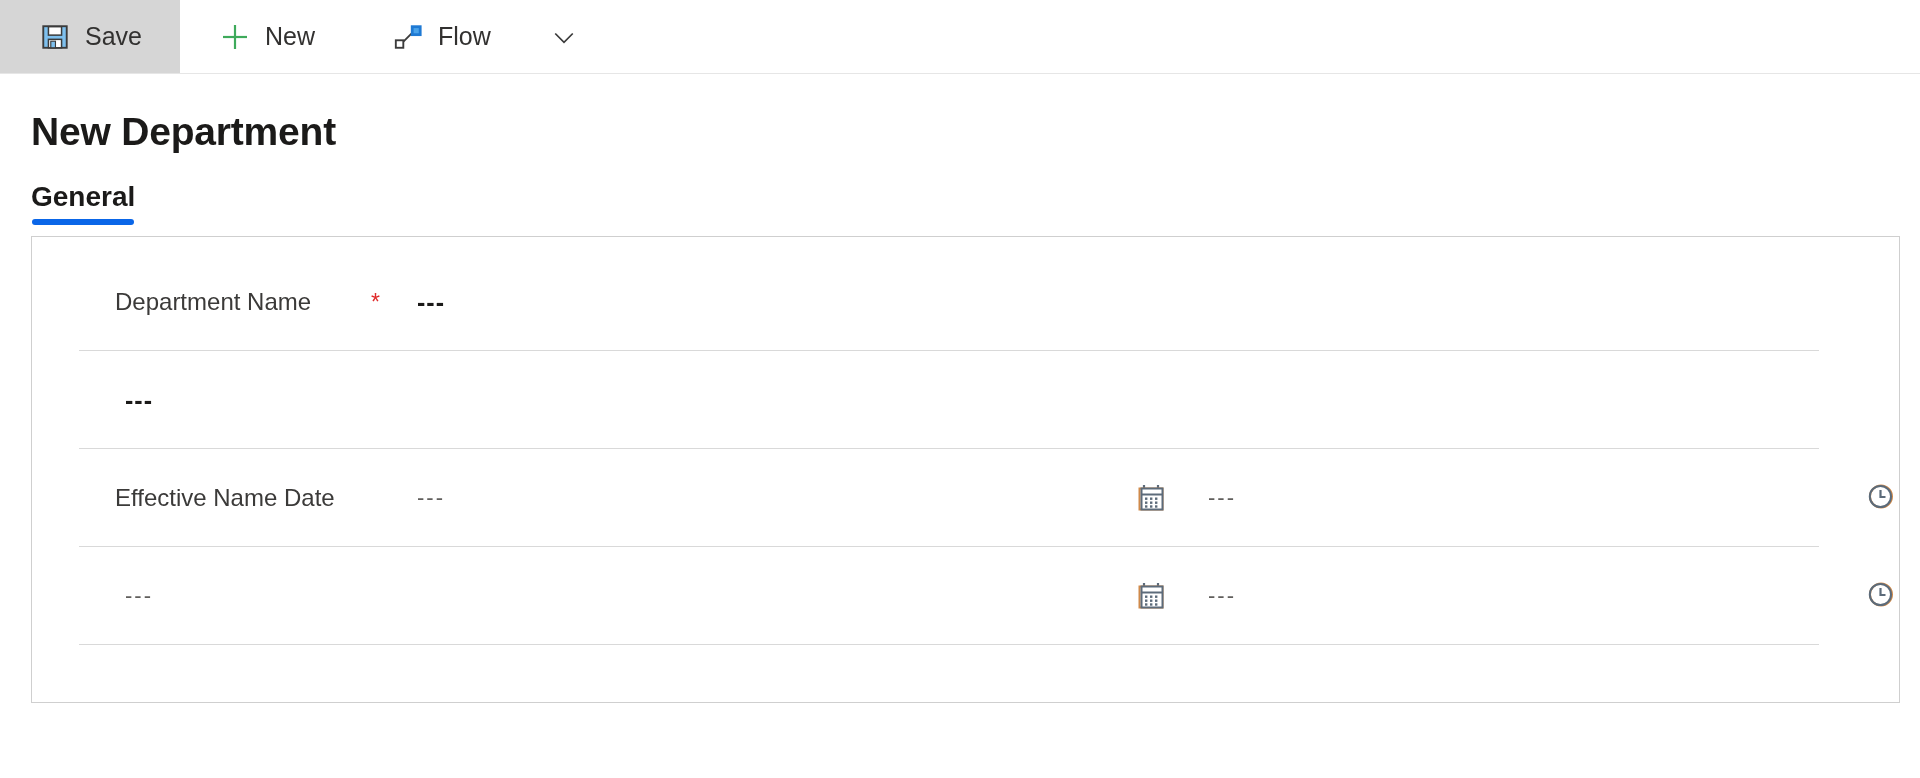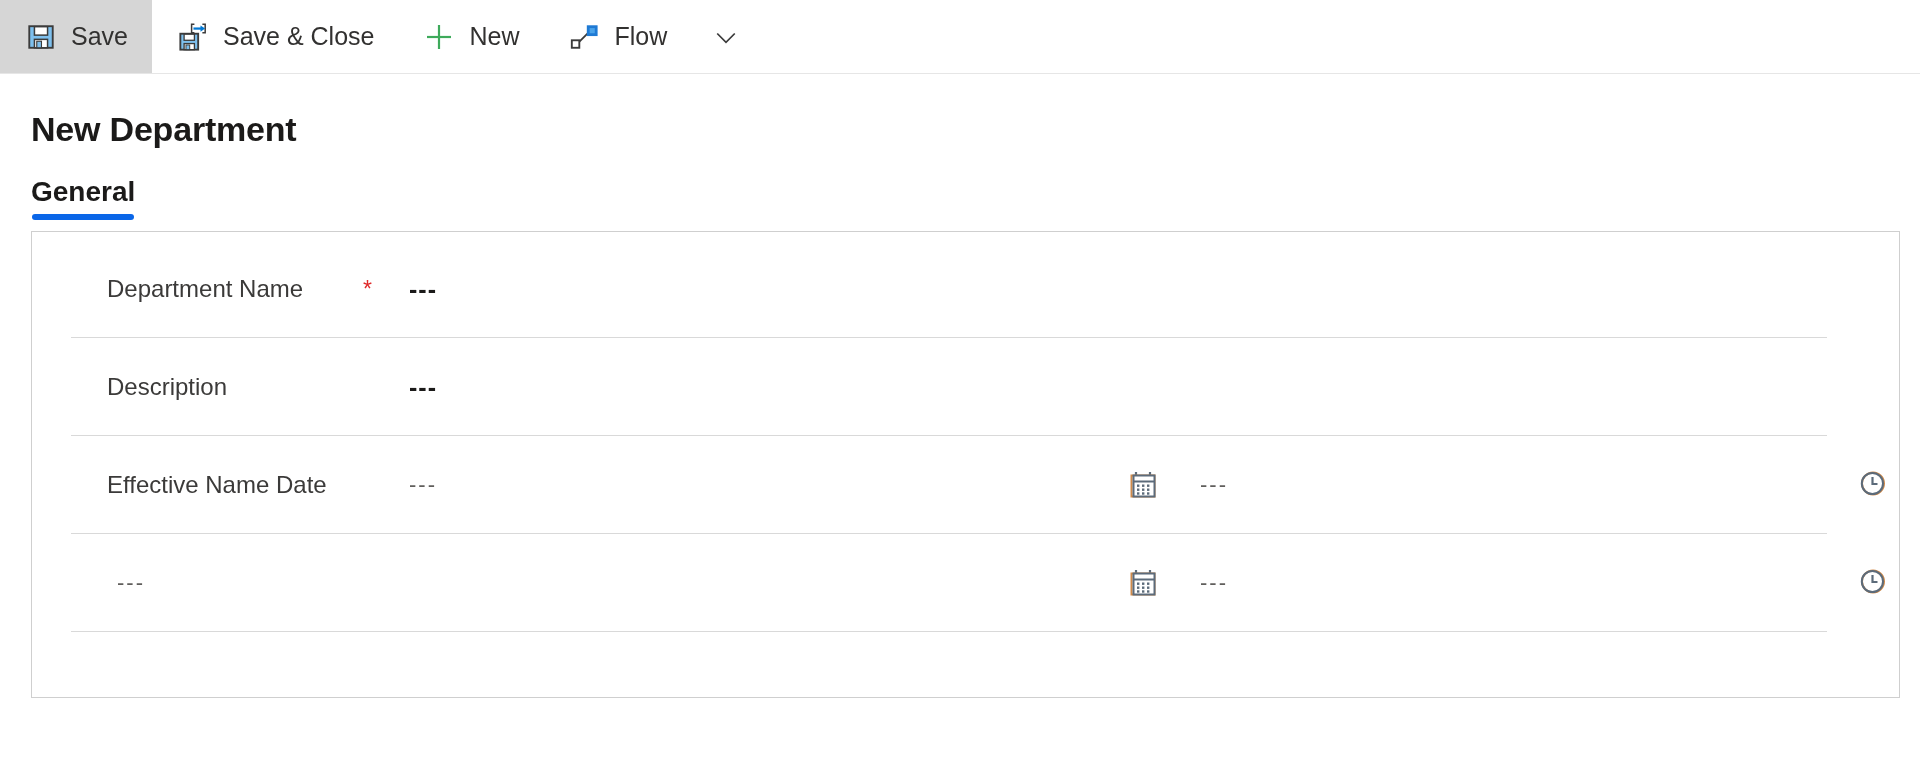--- a/index.html
+++ b/index.html
@@ -21,21 +21,21 @@
     height: 73px;
     background: #ffffff;
     border-bottom: 1px solid #e6e6e6;
     display: flex;
     align-items: stretch;
   }
   .cmd-btn {
     display: flex;
     align-items: center;
     gap: 13px;
-    padding: 0 24px;
+    padding: 0 38px;
     height: 73px;
     cursor: pointer;
     user-select: none;
     font-size: 25px;
     color: #323130;
     white-space: nowrap;
   }
   .cmd-btn.selected {
     background: #d6d6d6;
   }
@@ -52,21 +52,21 @@
     display: flex;
     align-items: center;
     justify-content: center;
     padding: 0 18px;
     height: 73px;
     cursor: pointer;
   }
 
   
   .page-title {
-    font-size: 34px;
+    font-size: 39px;
     font-weight: bold;
     color: #1b1a19;
     margin: 0;
     padding: 36px 0 0 31px;
     letter-spacing: -0.2px;
   }
 
   .tabstrip {
     padding: 27px 0 0 31px;
     display: flex;
@@ -91,21 +91,21 @@
     background: #0a66e8;
   }
 
   
   .form-card {
     margin: 5px 20px 0 31px;
     border: 1px solid #cfcfcf;
     background: #ffffff;
     height: 467px;
     box-sizing: border-box;
-    padding: 8px;
+    padding: 16px;
   }
   .form-row {
     display: flex;
     align-items: center;
     height: 98px;
     padding: 0 0 0 31px;
     position: relative;
   }
   .form-row .row-sep {
     position: absolute;
@@ -179,35 +179,20 @@
       <svg width="30" height="30" viewBox="0 0 32 32">
         <rect x="3.5" y="4.5" width="25" height="23" fill="#7ec0ee" stroke="#3b3b3b" stroke-width="2"></rect>
         <rect x="9" y="5" width="14" height="9" fill="#ffffff" stroke="#3b3b3b" stroke-width="1.6"></rect>
         <rect x="9" y="18.5" width="14" height="9" fill="#ffffff" stroke="#3b3b3b" stroke-width="1.6"></rect>
         <rect x="11.5" y="20.5" width="5" height="7" fill="#7ec0ee" stroke="#3b3b3b" stroke-width="1.2"></rect>
       </svg>
     </span>
     <span class="cmd-label">Save</span>
   </div>
 
-  <div class="cmd-btn">
-    <span class="cmd-icon">
-      <svg width="30" height="30" viewBox="0 0 32 32">
-        <polyline points="17.5,2.5 14.5,2.5 14.5,11.5 17.5,11.5" fill="none" stroke="#3b3b3b" stroke-width="1.6"></polyline>
-        <polyline points="26,2.5 29,2.5 29,11.5 26,11.5" fill="none" stroke="#3b3b3b" stroke-width="1.6"></polyline>
-        <line x1="16.5" y1="7" x2="26" y2="7" stroke="#0078d4" stroke-width="2.4"></line>
-        <polygon points="29,7 24,3.6 24,10.4" fill="#0078d4"></polygon>
-        <rect x="2.5" y="12.5" width="19" height="17" fill="#7ec0ee" stroke="#3b3b3b" stroke-width="2"></rect>
-        <rect x="6.5" y="13" width="11" height="6.5" fill="#ffffff" stroke="#3b3b3b" stroke-width="1.4"></rect>
-        <rect x="6.5" y="23" width="11" height="6.5" fill="#ffffff" stroke="#3b3b3b" stroke-width="1.4"></rect>
-        <rect x="8.5" y="24.5" width="4" height="5" fill="#7ec0ee" stroke="#3b3b3b" stroke-width="1"></rect>
-      </svg>
-    </span>
-    <span class="cmd-label">Save &amp; Close</span>
-  </div>
 
   <div class="cmd-btn">
     <span class="cmd-icon">
       <svg width="32" height="32" viewBox="0 0 32 32">
         <line x1="16" y1="4" x2="16" y2="28" stroke="#3eaa5b" stroke-width="2.2"></line>
         <line x1="4" y1="16" x2="28" y2="16" stroke="#3eaa5b" stroke-width="2.2"></line>
       </svg>
     </span>
     <span class="cmd-label">New</span>
   </div>
@@ -246,21 +231,20 @@
 <div class="form-card">
 
   <div class="form-row">
     <span class="field-label">Department Name</span>
     <span class="req-star">*</span>
     <span class="field-value">---</span>
     <span class="row-sep"></span>
   </div>
 
   <div class="form-row">
-    <span class="field-label">Description</span>
     <span class="req-star"></span>
     <span class="field-value">---</span>
     <span class="row-sep"></span>
   </div>
 
   <div class="form-row">
     <span class="field-label">Effective Name Date</span>
     <span class="req-star"></span>
     <span class="field-value date">---</span>
 

